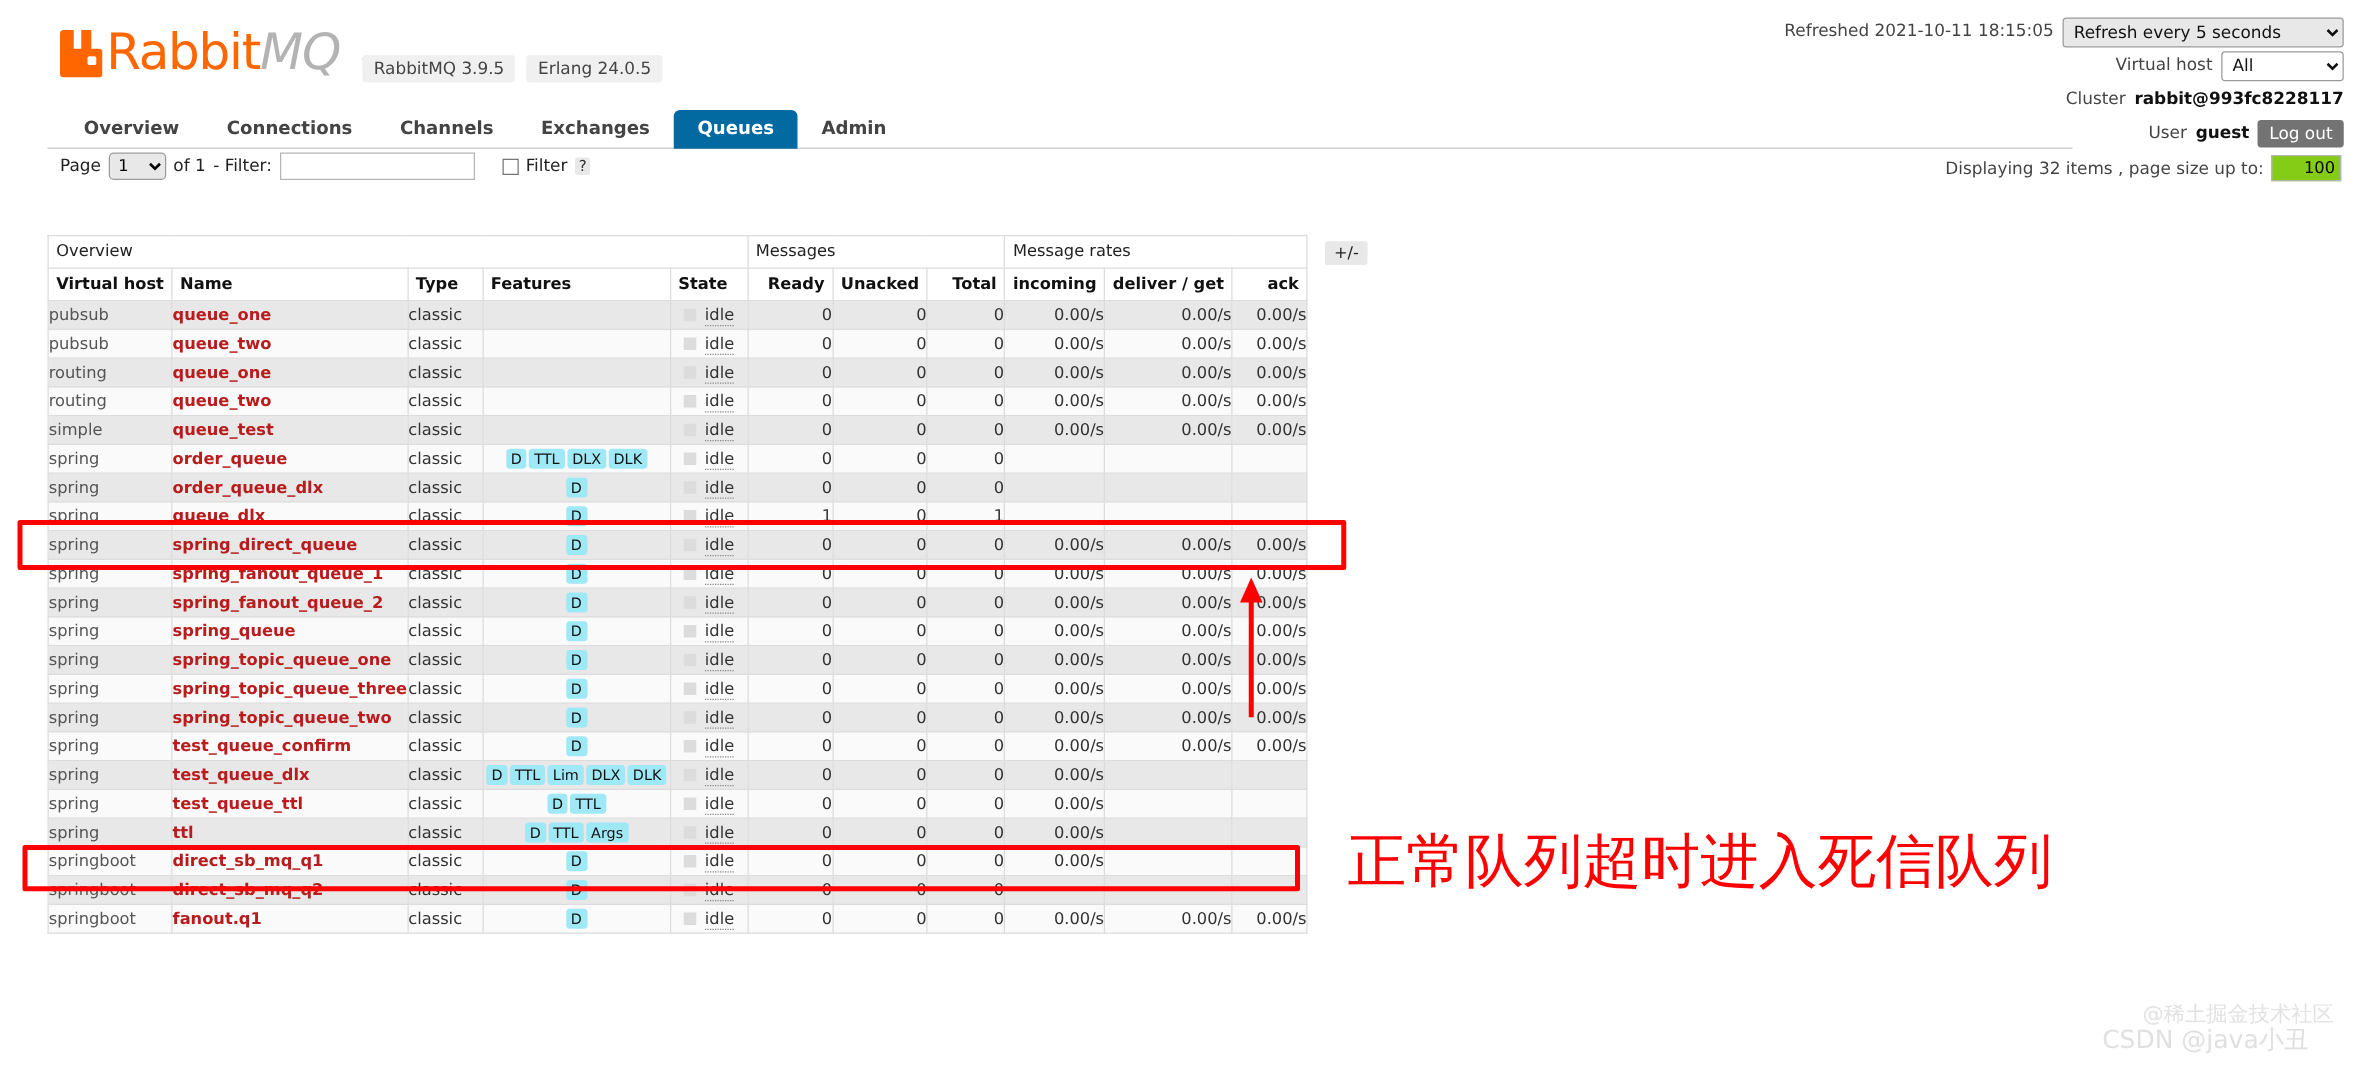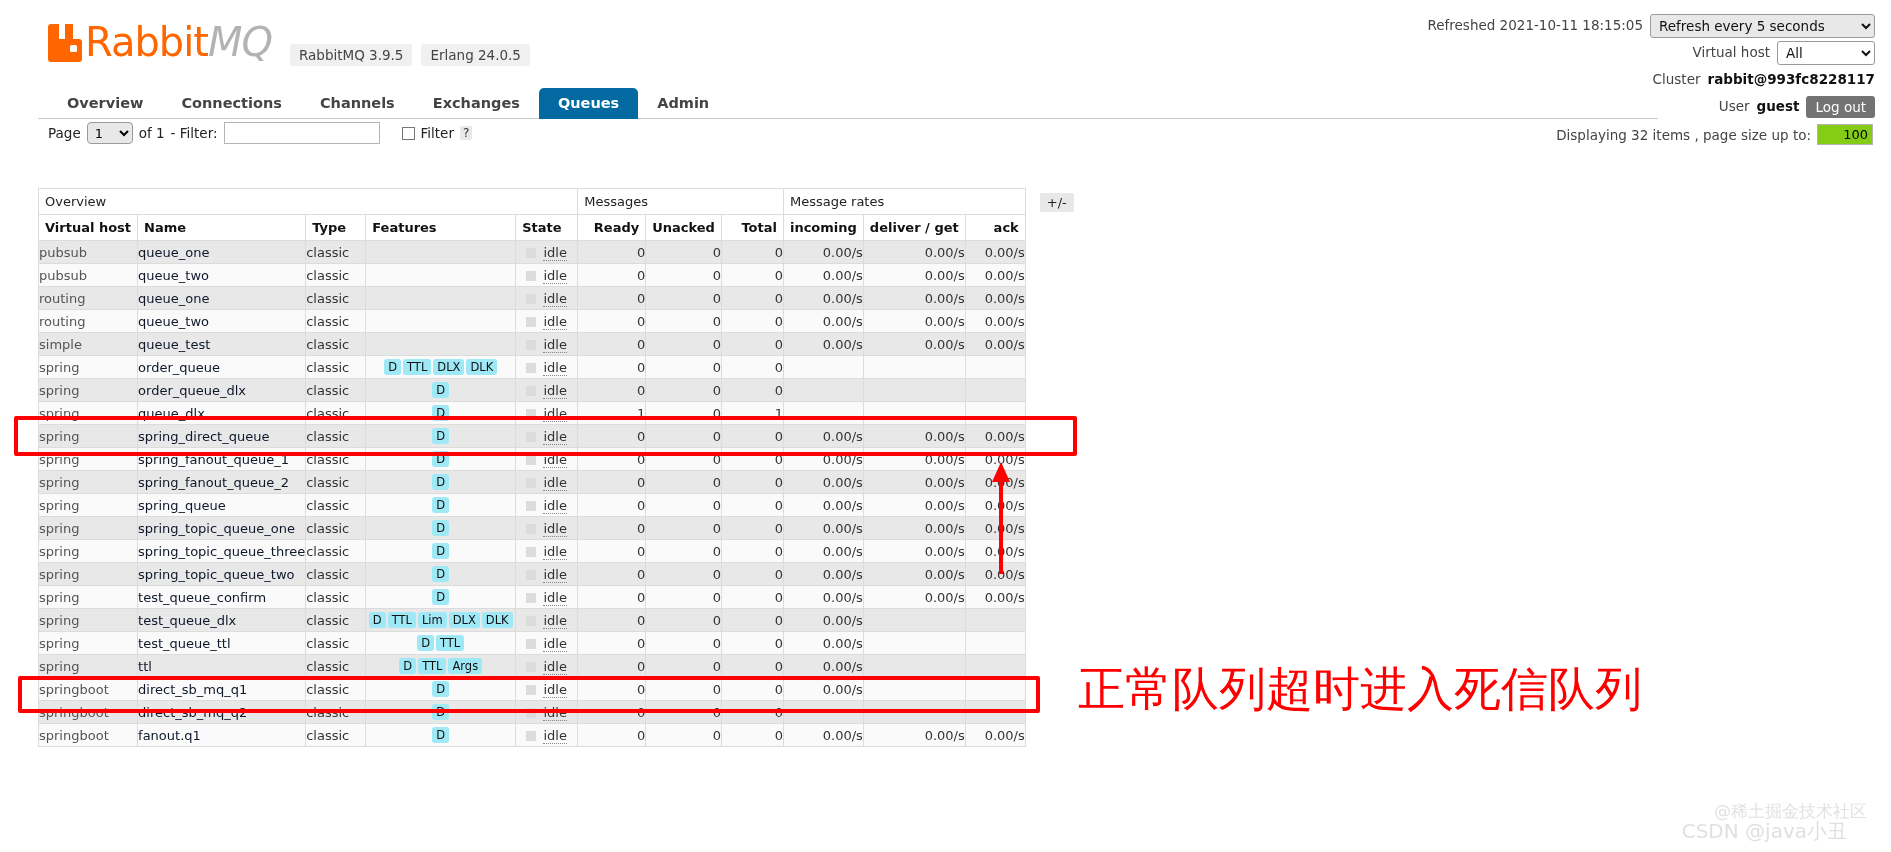--- a/index.html
+++ b/index.html
@@ -71,21 +71,21 @@
   table.qtable th, table.qtable td { border: 1px solid #dcdcdc; padding: 0; }
   thead tr.grp th { background: #fff; font-weight: normal; text-align: left;
     padding: 4px 6px; color: #222; font-size: 13px; height: 26px; }
   thead tr.cols th { background: #fff; font-weight: bold; text-align: left;
     padding: 4px 6px; color: #111; font-size: 13px; height: 26px; white-space: nowrap; }
   thead tr.cols th.num { text-align: right; }
   tbody td { height: 23px; padding: 2px 6px; color: #333; }
   tbody tr.odd td { background: #e8e8e8; }
   tbody tr.even td { background: #fafafa; }
   td.vhost { color: #555; }
-  td.name { font-weight: normal; color: #0f172a; }
+  td.name { font-weight: bold; color: #b91c1c; }
   td.type { color: #333; }
   td.feat { text-align: center; }
   td.num { text-align: right; color: #333; }
   td.state { white-space: nowrap; text-align: center; }
 
   .featbadge { display: inline-block; background: #9fe8f5; color: #111;
     border-radius: 3px; padding: 0px 4px; margin: 0 1px; font-size: 11.5px; line-height: 16px; }
   .statusbox { display: inline-block; width: 10px; height: 10px; background: #dcdcdc;
     vertical-align: middle; margin-right: 7px; }
   .idle-text { border-bottom: 1px dotted #888; color: #333; }

